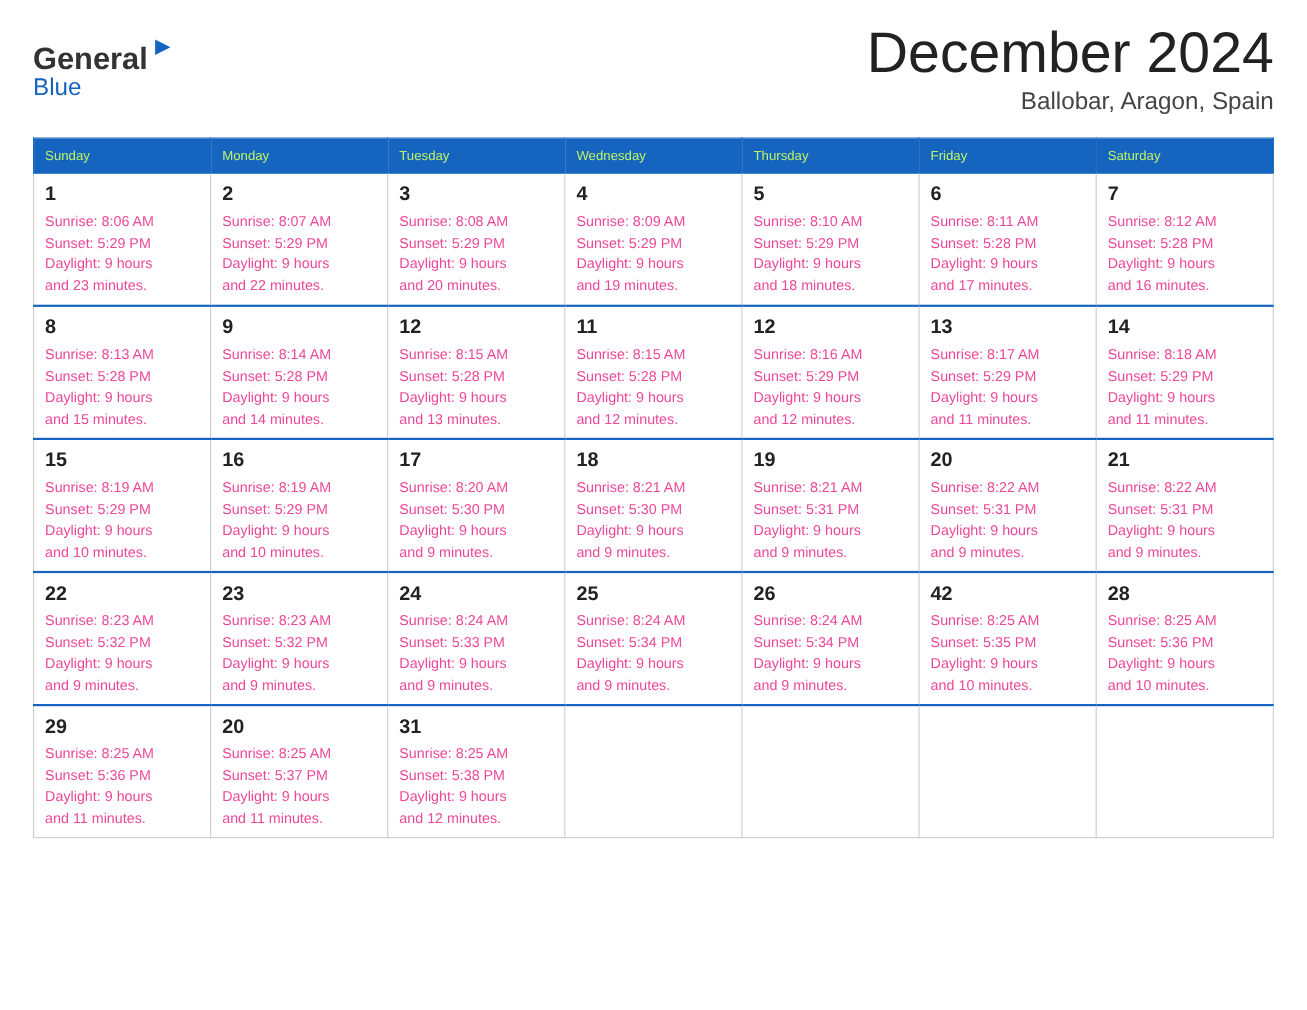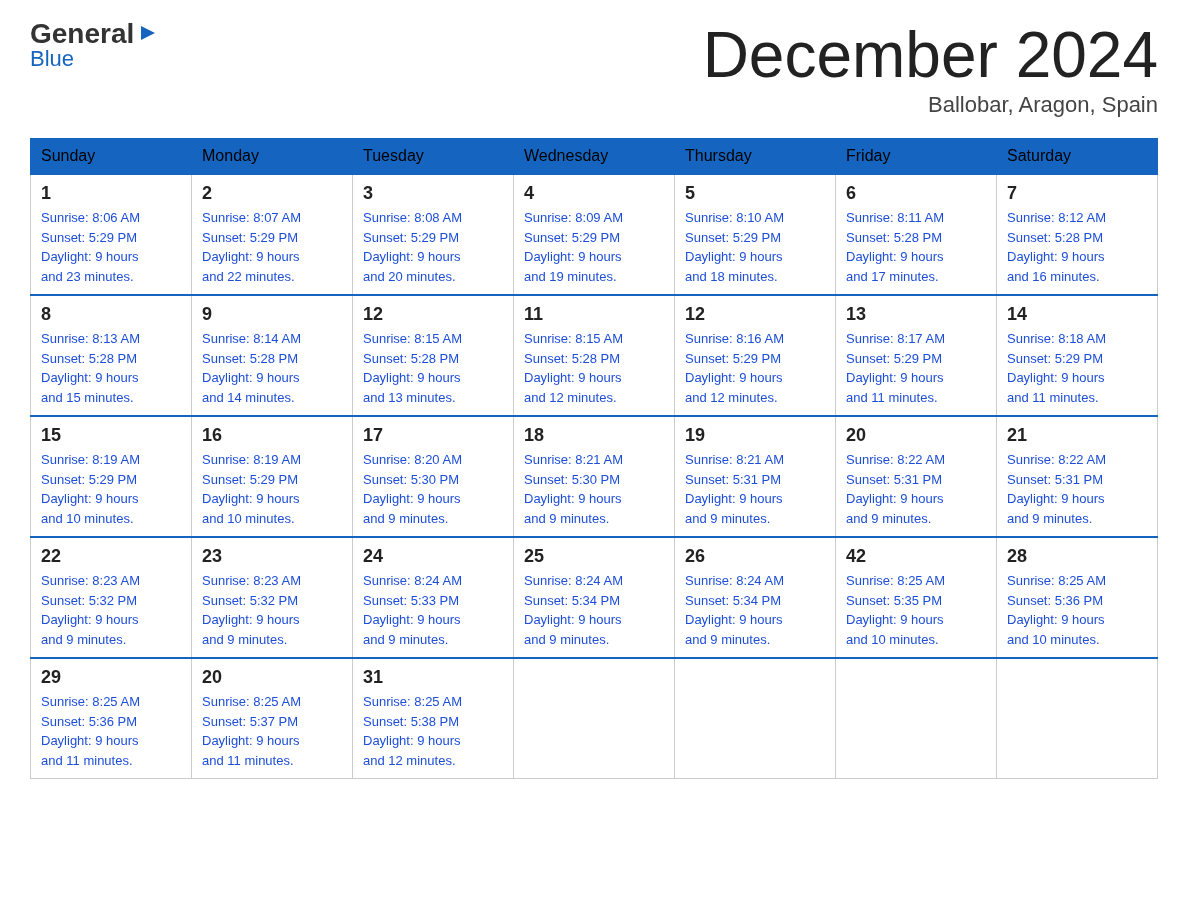--- a/index.html
+++ b/index.html
@@ -19,51 +19,52 @@
     .logo {
       display: flex;
       flex-direction: column;
       align-items: flex-start;
     }
     .logo-general {
       font-size: 28px;
       font-weight: bold;
       color: #333;
       line-height: 1;
+      margin-top: 20px;
     }
     .logo-blue {
       font-size: 22px;
       font-weight: normal;
       color: #1565c0;
       margin-top: -2px;
     }
     .title-section {
       text-align: right;
     }
     .month-title {
-      font-size: 64px;
+      font-size: 52px;
       font-weight: normal;
       color: #222;
       line-height: 1.1;
     }
     .location {
       font-size: 22px;
       color: #444;
       margin-top: 2px;
     }
     table {
       width: 100%;
       border-collapse: collapse;
       table-layout: fixed;
     }
     thead th {
       background-color: #1565c0;
-      color: #000000;
+      color: #bef264;
       padding: 8px 10px;
-      font-size: 16px;
+      font-size: 12px;
       font-weight: normal;
       text-align: left;
       border: 1px solid #1565c0;
     }
     tbody td {
       border: 1px solid #ccc;
       border-top: 2px solid #1565c0;
       vertical-align: top;
       padding: 8px 10px;
       font-size: 13px;
@@ -73,21 +74,21 @@
     }
     .day-number {
       font-size: 18px;
       font-weight: bold;
       color: #222;
       margin-bottom: 4px;
     }
     .day-info {
       font-size: 13px;
       line-height: 1.5;
-      color: #1d4ed8;
+      color: #ec4899;
     }
   </style>
 </head>
 <body>
 
 <div class="header">
   <div class="logo">
     <div style="display:flex; align-items:center;">
       <span class="logo-general">General</span>
       <span style="display:inline-block; margin-left:3px; margin-top:2px;">

